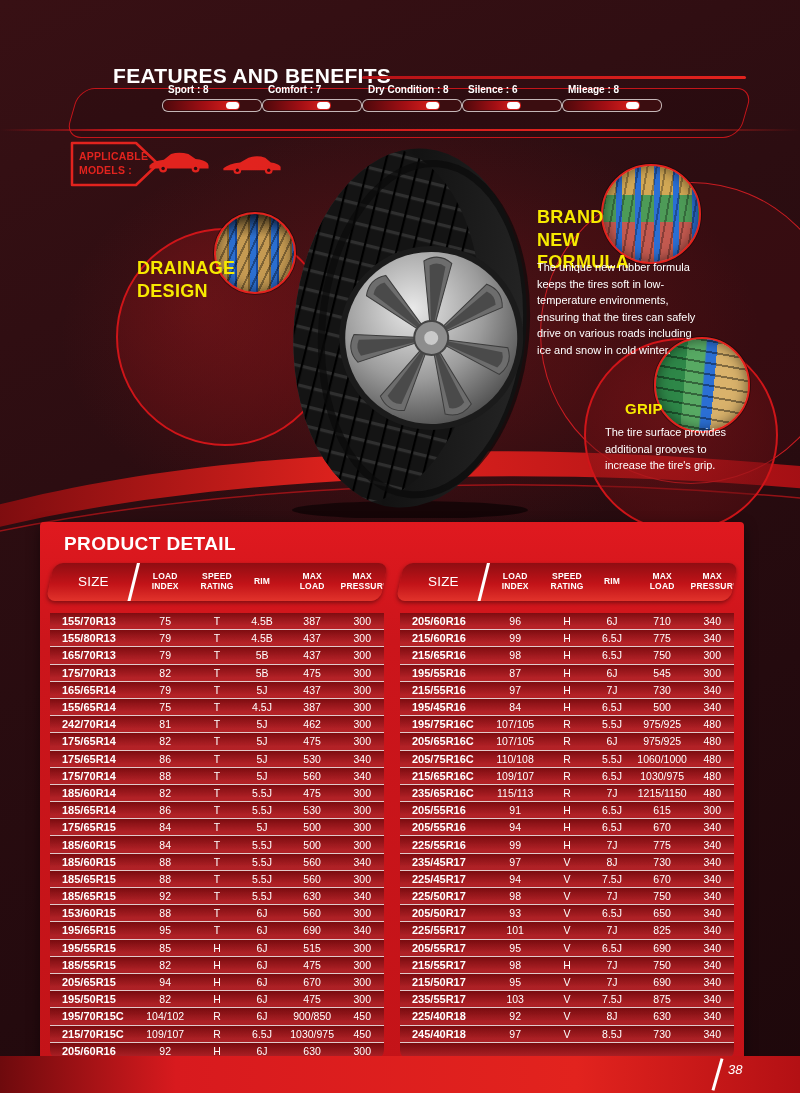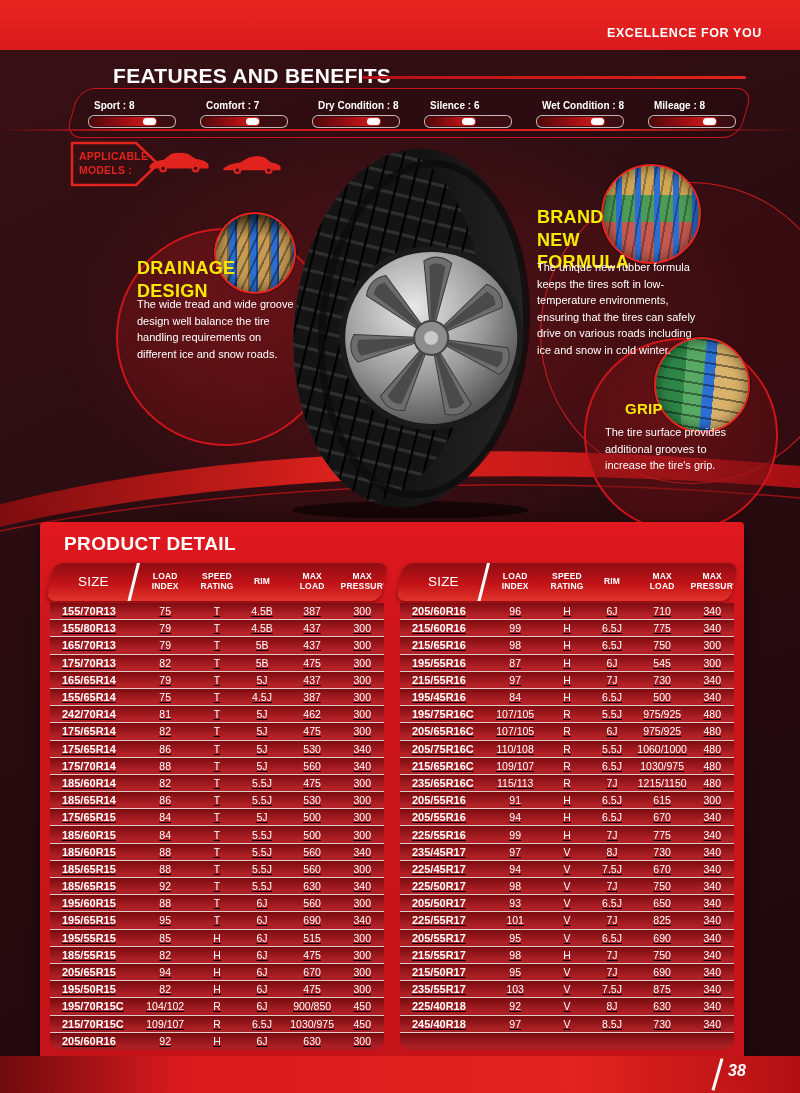--- a/index.html
+++ b/index.html
@@ -14,22 +14,22 @@
   .banner .slogan{position:absolute;right:38px;top:26px;color:#fff;
     font-size:12.5px;font-weight:600;letter-spacing:.6px;}
   
   .fb-title{position:absolute;left:113px;top:64px;color:#fff;
     font-size:21px;font-weight:bold;letter-spacing:.3px;}
   .fb-line{position:absolute;left:362px;top:76px;width:384px;height:2.5px;
     background:linear-gradient(90deg,#b31217,#e2231e);border-radius:2px;}
   .fb-outline{position:absolute;left:72px;top:88px;width:672px;height:48px;
     border:1.5px solid #c4151a;border-radius:16px;transform:skewX(-16deg);
     background:rgba(0,0,0,.08);}
-  .fb-items{position:absolute;left:88px;top:98px;width:648px;height:42px;
-    display:flex;justify-content:flex-end;gap:24px;}
+  .fb-items{position:absolute;left:88px;top:82px;width:648px;height:42px;
+    display:flex;justify-content:center;}
   .feat{width:100px;}
   .feat-label{color:#fff;font-size:10px;font-weight:bold;margin:2px 0 4px 6px;white-space:nowrap;}
   .bar{position:relative;height:11px;border:1px solid rgba(255,255,255,.7);
     border-radius:6px;background:#3b0d10;overflow:hidden;}
   .fill{position:absolute;left:1px;top:1px;bottom:1px;border-radius:5px;
     background:linear-gradient(90deg,#4e080b,#a30f14 55%,#e2231e);}
   .tip{position:absolute;right:1px;top:1px;bottom:1px;width:13px;background:#fff;border-radius:4px;}
   .divider-glow{position:absolute;left:0;top:129px;width:800px;height:2px;
     background:linear-gradient(90deg,rgba(196,21,26,0),#c4151a 15%,#e2231e 75%,rgba(196,21,26,0));}
   
@@ -87,44 +87,41 @@
     border-radius:9px;background:linear-gradient(180deg,#8f0d12,#c21318 55%,#e2332b);
     box-shadow:0 2px 4px rgba(0,0,0,.4);overflow:hidden;}
   .th-cells{position:absolute;left:0;top:0;width:100%;height:100%;
     transform:skewX(12deg);display:flex;align-items:center;}
   .th{color:#fff;font-weight:bold;font-size:8.5px;line-height:1.15;text-align:center;
     letter-spacing:.2px;}
   .th.c0{font-size:13.5px;font-weight:normal;}
   .slash{position:absolute;left:24.5%;top:-5px;width:3px;height:50px;background:#fff;
     transform:rotate(14deg);}
   .c0{width:26%;} .c1{width:17%;} .c2{width:14%;} .c3{width:13%;} .c4{width:17%;} .c5{width:13%;}
-  .rows{position:relative;margin-top:2px;border-radius:0 0 10px 10px;overflow:hidden;
-    background:linear-gradient(180deg,#b01117,#a50f14);text-decoration:underline;}
+  .rows{position:relative;margin-top:12px;border-radius:0 0 10px 10px;overflow:hidden;
+    background:linear-gradient(180deg,#b01117,#a50f14);}
   .tr{display:flex;align-items:center;height:17.2px;box-sizing:border-box;
     border-bottom:1px solid rgba(255,255,255,.78);
     background:linear-gradient(180deg,rgba(0,0,0,.28),rgba(255,255,255,.07) 80%);}
   .tr:last-child{border-bottom:none;}
   .td{color:#fff;font-size:10.5px;text-align:center;white-space:nowrap;}
   .td.c0{text-align:left;padding-left:12px;box-sizing:border-box;font-weight:bold;font-size:11px;}
   
   .footer{position:absolute;left:0;top:1056px;width:800px;height:37px;
     background:linear-gradient(90deg,#6e0a0d,#d81a1e 22%,#e2231e 72%,#b31014);}
   .page-slash{position:absolute;left:716px;top:1058px;width:3px;height:33px;
     background:#fff;transform:rotate(16deg);}
-  .page-num{position:absolute;left:728px;top:1062px;color:#fff;font-size:16px;
-    font-weight:bold;font-style:italic;}
+  .page-num{position:absolute;left:728px;top:1062px;color:#fff;font-size:13px;
+    font-weight:normal;font-style:italic;}
 </style>
 </head>
 <body>
 
 <div class="page">
 
-  <div class="banner">
-    <div class="slogan">EXCELLENCE FOR YOU</div>
-  </div>
 
   <div class="fb-title">FEATURES AND BENEFITS</div>
   <div class="fb-line"></div>
   <div class="fb-outline"></div>
   <div class="fb-items">
       <div class="feat">
         <div class="feat-label">Sport : 8</div>
         <div class="bar">
           <div class="fill" style="width: calc(80% - 2px);">
             <div class="tip"></div>
@@ -144,28 +141,20 @@
         <div class="bar">
           <div class="fill" style="width: calc(80% - 2px);">
             <div class="tip"></div>
           </div>
         </div>
       </div>
       <div class="feat">
         <div class="feat-label">Silence : 6</div>
         <div class="bar">
           <div class="fill" style="width: calc(60% - 2px);">
-            <div class="tip"></div>
-          </div>
-        </div>
-      </div>
-      <div class="feat">
-        <div class="feat-label">Wet Condition : 8</div>
-        <div class="bar">
-          <div class="fill" style="width: calc(80% - 2px);">
             <div class="tip"></div>
           </div>
         </div>
       </div>
       <div class="feat">
         <div class="feat-label">Mileage : 8</div>
         <div class="bar">
           <div class="fill" style="width: calc(80% - 2px);">
             <div class="tip"></div>
           </div>
@@ -259,21 +248,20 @@
       <circle cx="146" cy="196" r="17" fill="#8d8d8d" stroke="#444" stroke-width="2"></circle>
       <circle cx="146" cy="196" r="7" fill="#c9c9c9"></circle>
     </g>
   </svg>
 
   <div class="inset drainage"></div>
   <div class="inset formula"></div>
   <div class="inset grip"></div>
 
   <div class="callout-title" id="drainage-title">DRAINAGE<br>DESIGN</div>
-  <div class="callout-text" id="drainage-text">The wide tread and wide groove design well balance the tire handling requirements on different ice and snow roads.</div>
   <div class="callout-title" id="formula-title">BRAND<br>NEW<br>FORMULA</div>
   <div class="callout-text" id="formula-text">The unique new rubber formula keeps the tires soft in low-temperature environments, ensuring that the tires can safely drive on various roads including ice and snow in cold winter.</div>
   <div class="callout-title" id="grip-title">GRIP</div>
   <div class="callout-text" id="grip-text">The tire surface provides additional grooves to increase the tire's grip.</div>
 
   <div class="panel">
     <div class="panel-title">PRODUCT DETAIL</div>
 
     <div class="col left">
       <div class="th-band">
@@ -418,21 +406,21 @@
           </div>
           <div class="tr">
             <div class="td c0">185/65R15</div>
             <div class="td c1">92</div>
             <div class="td c2">T</div>
             <div class="td c3">5.5J</div>
             <div class="td c4">630</div>
             <div class="td c5">340</div>
           </div>
           <div class="tr">
-            <div class="td c0">195/60R15</div>
+            <div class="td c0">153/60R15</div>
             <div class="td c1">88</div>
             <div class="td c2">T</div>
             <div class="td c3">6J</div>
             <div class="td c4">560</div>
             <div class="td c5">300</div>
           </div>
           <div class="tr">
             <div class="td c0">195/65R15</div>
             <div class="td c1">95</div>
             <div class="td c2">T</div>

